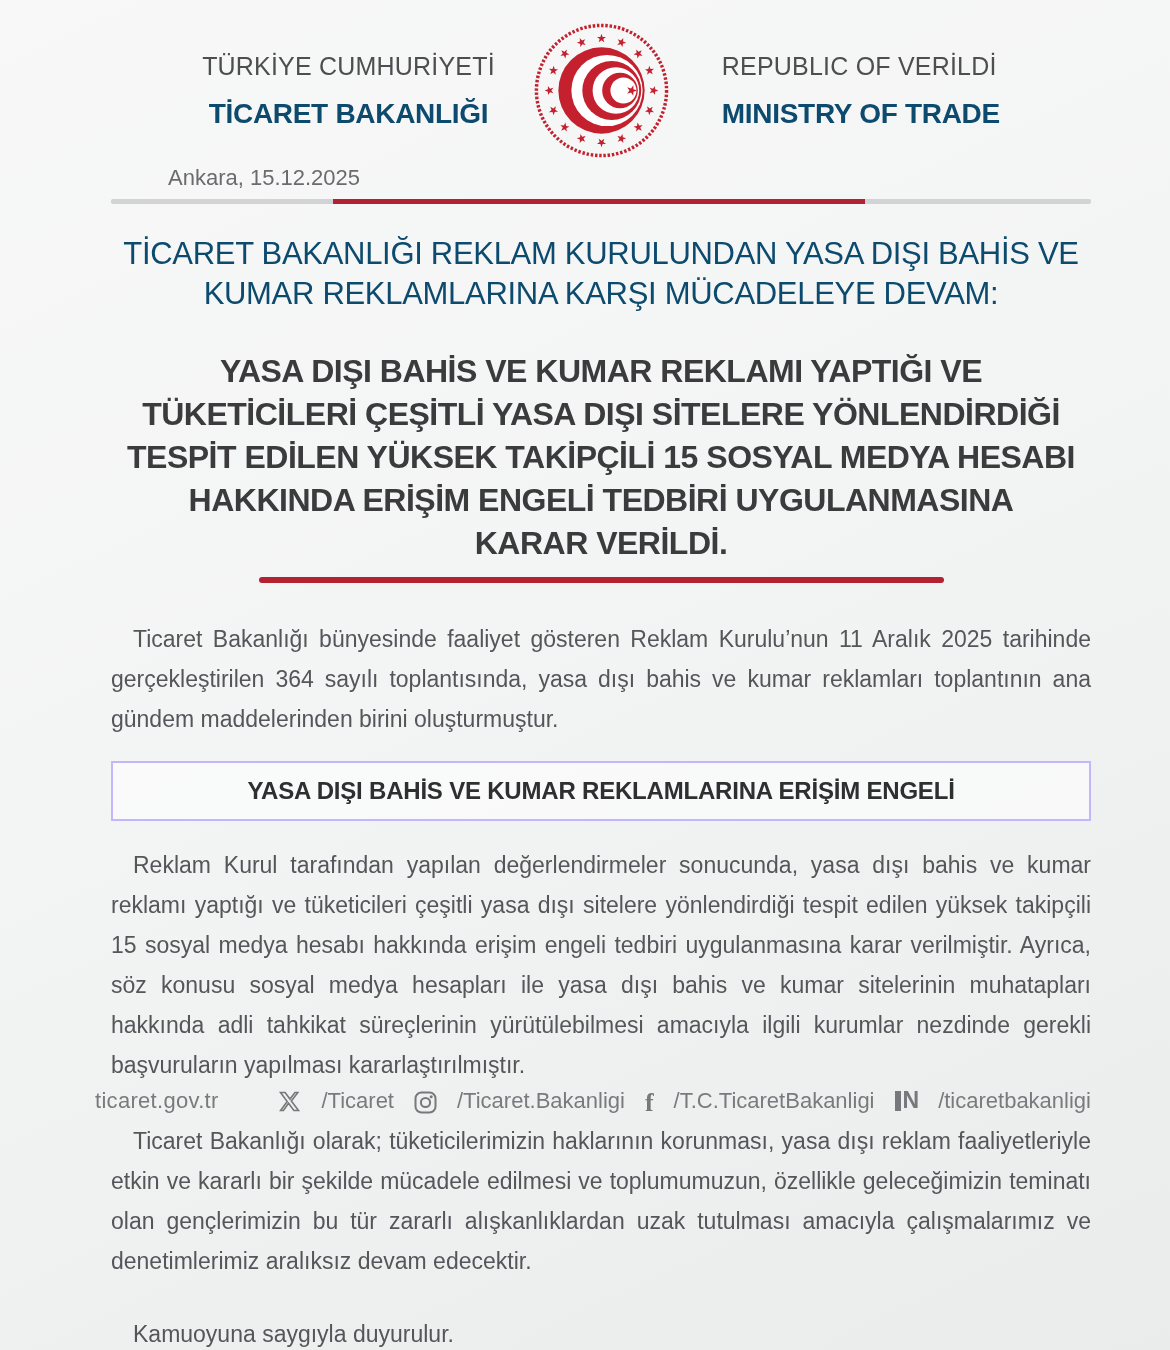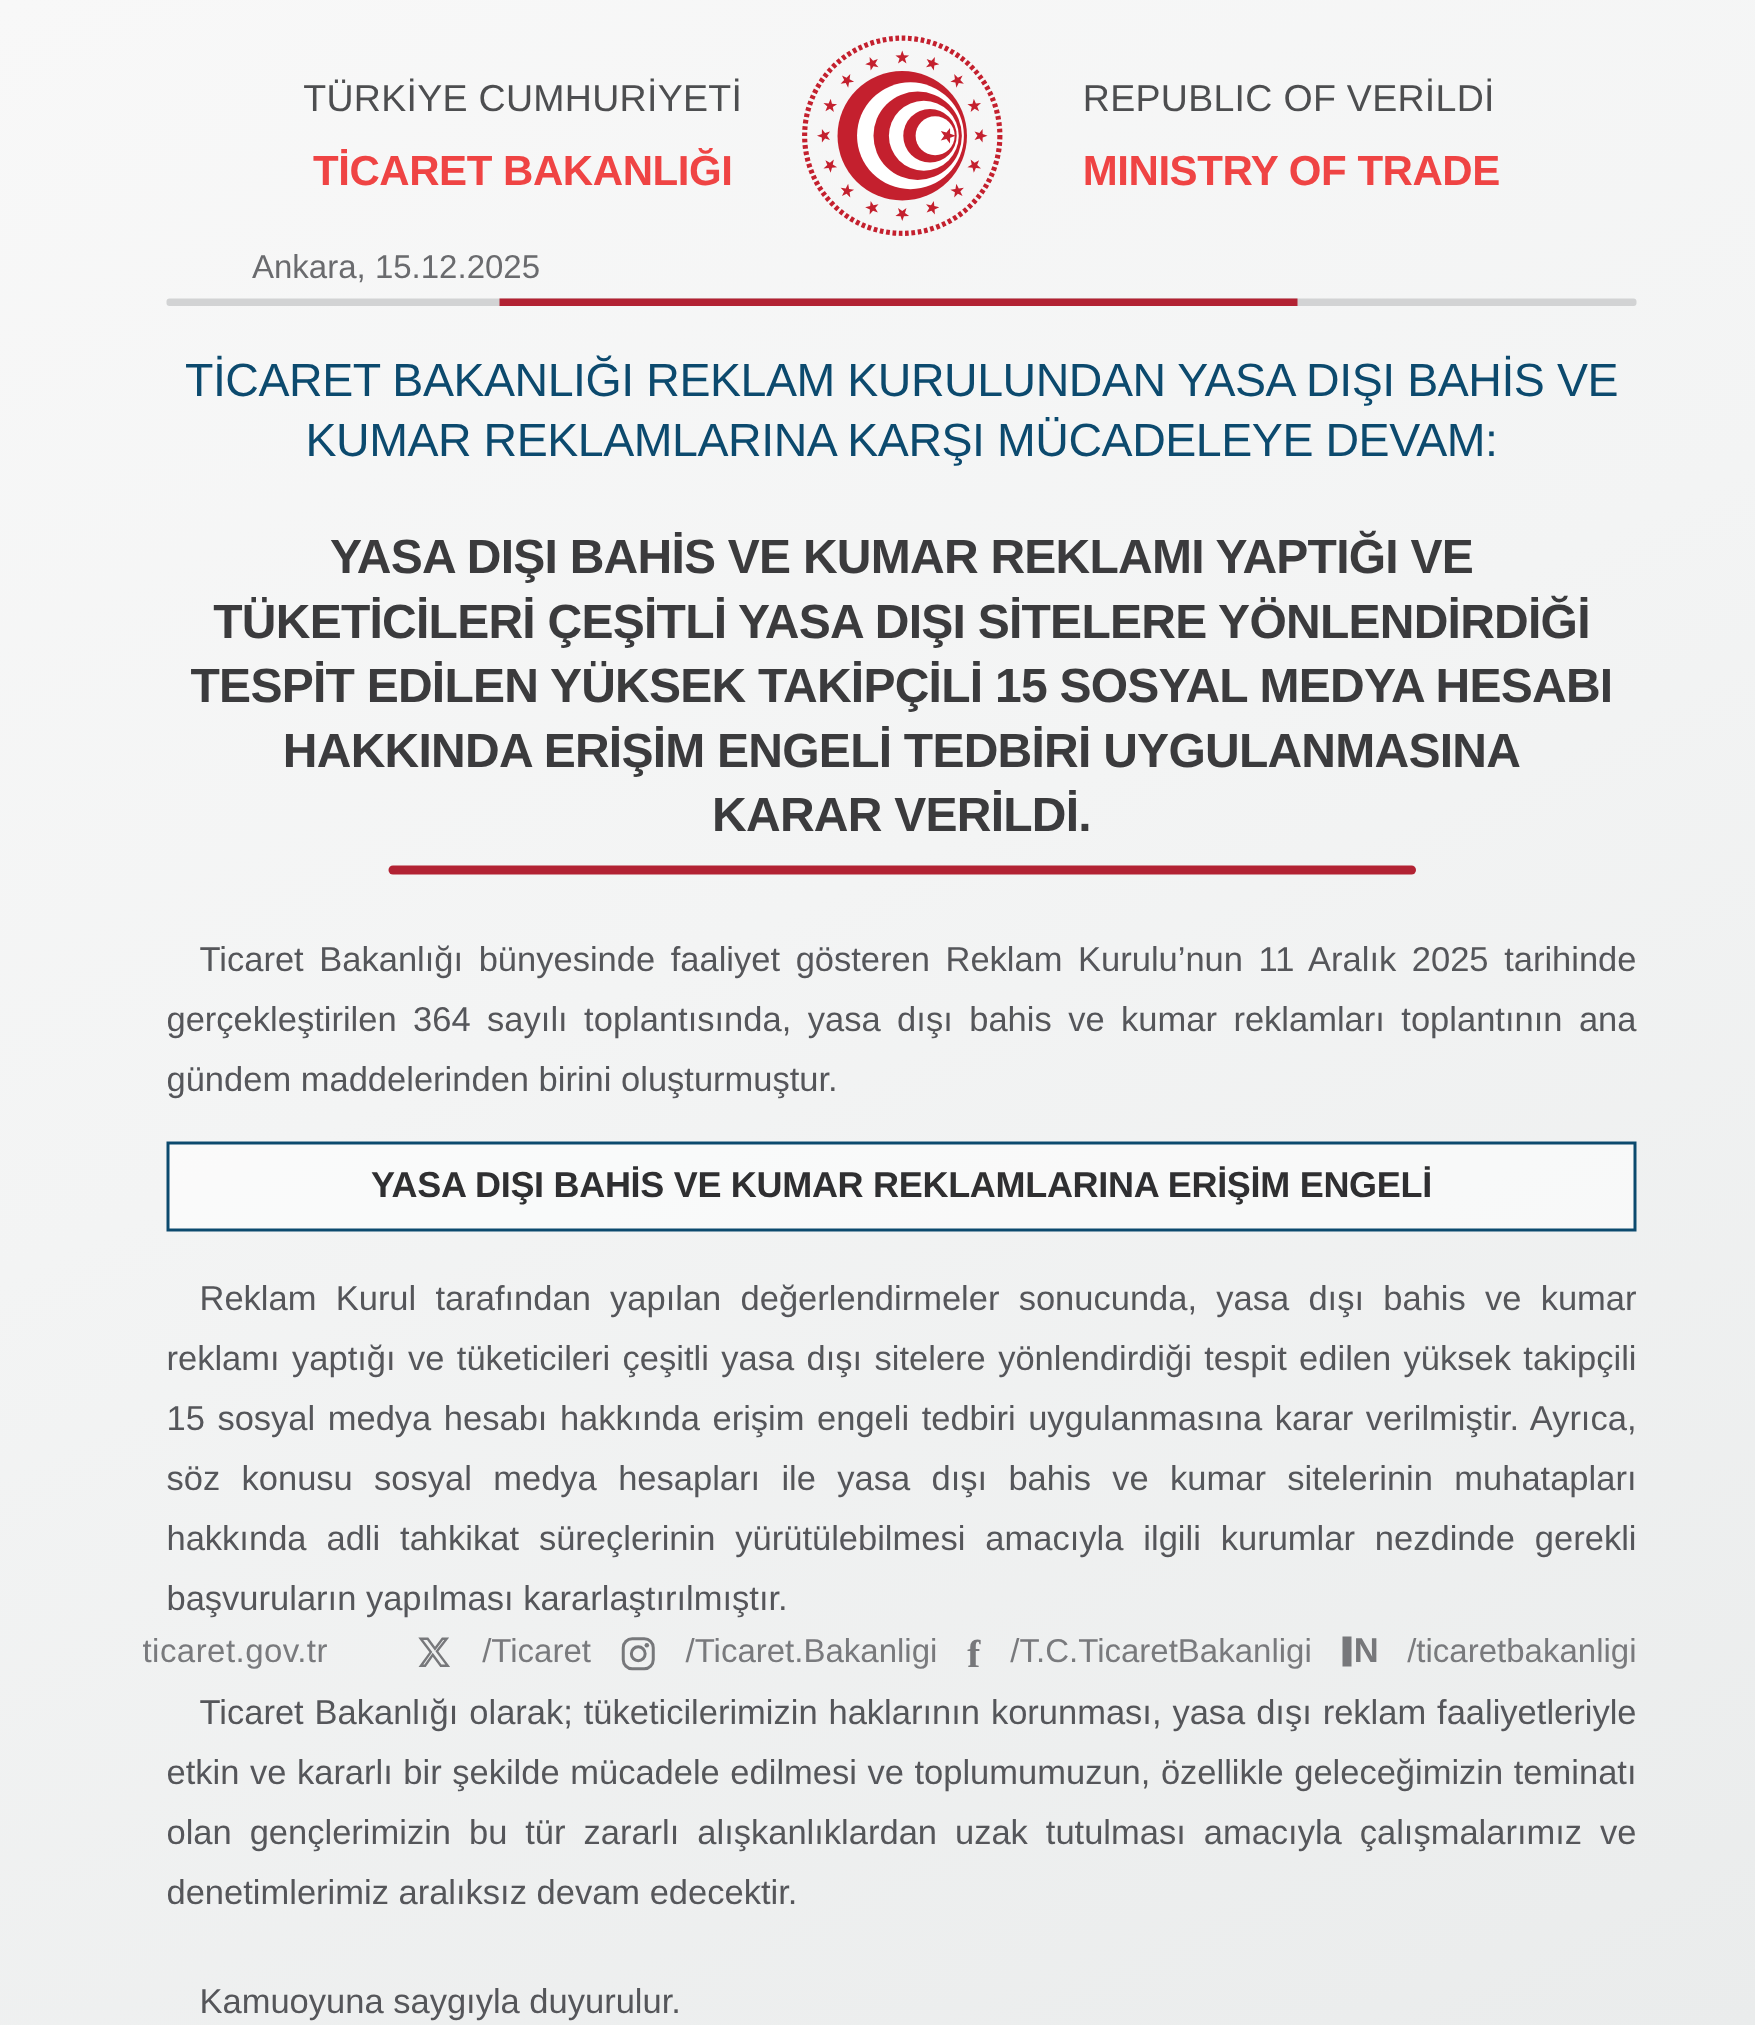--- a/index.html
+++ b/index.html
@@ -12,42 +12,42 @@
   }
   .page{position:relative;width:1170px;height:1138px;padding-left:16px;}
   .content{margin:0 95px;}
 
   
   .hdr{display:flex;justify-content:center;align-items:center;padding-top:22px;}
   .hdr-txt{line-height:1.12;}
   .hdr-left{text-align:center;margin-right:38px;}
   .hdr-right{text-align:left;margin-left:52px;}
   .hdr-top{font-size:25px;color:#4d4e50;letter-spacing:.2px;}
-  .hdr-bottom{font-size:28px;font-weight:bold;color:#ef4444;letter-spacing:-.3px;margin-top:18px;}
+  .hdr-bottom{font-size:28px;font-weight:bold;color:#0c4a6e;letter-spacing:-.3px;margin-top:18px;}
   .logo{width:137px;height:137px;flex:0 0 auto;}
 
   
   .dateline{margin:6px 0 0 57px;font-size:22px;color:#6a6b6e;}
   .rule{position:relative;height:5px;background:#d2d3d4;margin-top:8px;border-radius:2px;}
   .rule-red{position:absolute;left:222px;top:0;width:532px;height:5px;background:#b22233;}
 
   
   .intro{margin:30px 0 0;font-weight:400;font-size:31px;line-height:40px;color:#0c4a6e;
          text-align:center;white-space:pre-line;letter-spacing:-.3px;}
   .main-hl{margin:36px 0 0;font-weight:bold;font-size:32px;line-height:43px;color:#3b3b3d;
          text-align:center;white-space:pre-line;letter-spacing:-.5px;}
   .red-underline{width:685px;height:6px;background:#b22233;border-radius:3px;margin:12px auto 0;}
 
   
   .par{font-size:23px;line-height:40px;color:#55565a;text-align:justify;
        text-indent:22px;margin:0;}
   .par-1{margin-top:36px;}
   .par-2{margin-top:24px;}
   .par-3{margin-top:36px;}
-  .section-box{margin-top:22px;border:2px solid #0c4a6e;background:rgba(255,255,255,.55);
+  .section-box{margin-top:22px;border:2px solid #c4b5fd;background:rgba(255,255,255,.55);
        text-align:center;font-weight:bold;font-size:24px;color:#2f2f31;
        padding:14px 10px;letter-spacing:-.2px;}
   .closing{margin-top:40px;font-size:23px;color:#55565a;text-indent:22px;}
 
   
   .footer{position:absolute;left:0;right:0;bottom:24px;padding:0 95px;
        display:flex;justify-content:space-between;align-items:center;
        font-size:22px;color:#797a7d;}
   .website{letter-spacing:.3px;}
   .social{display:flex;align-items:flex-end;gap:20px;}

